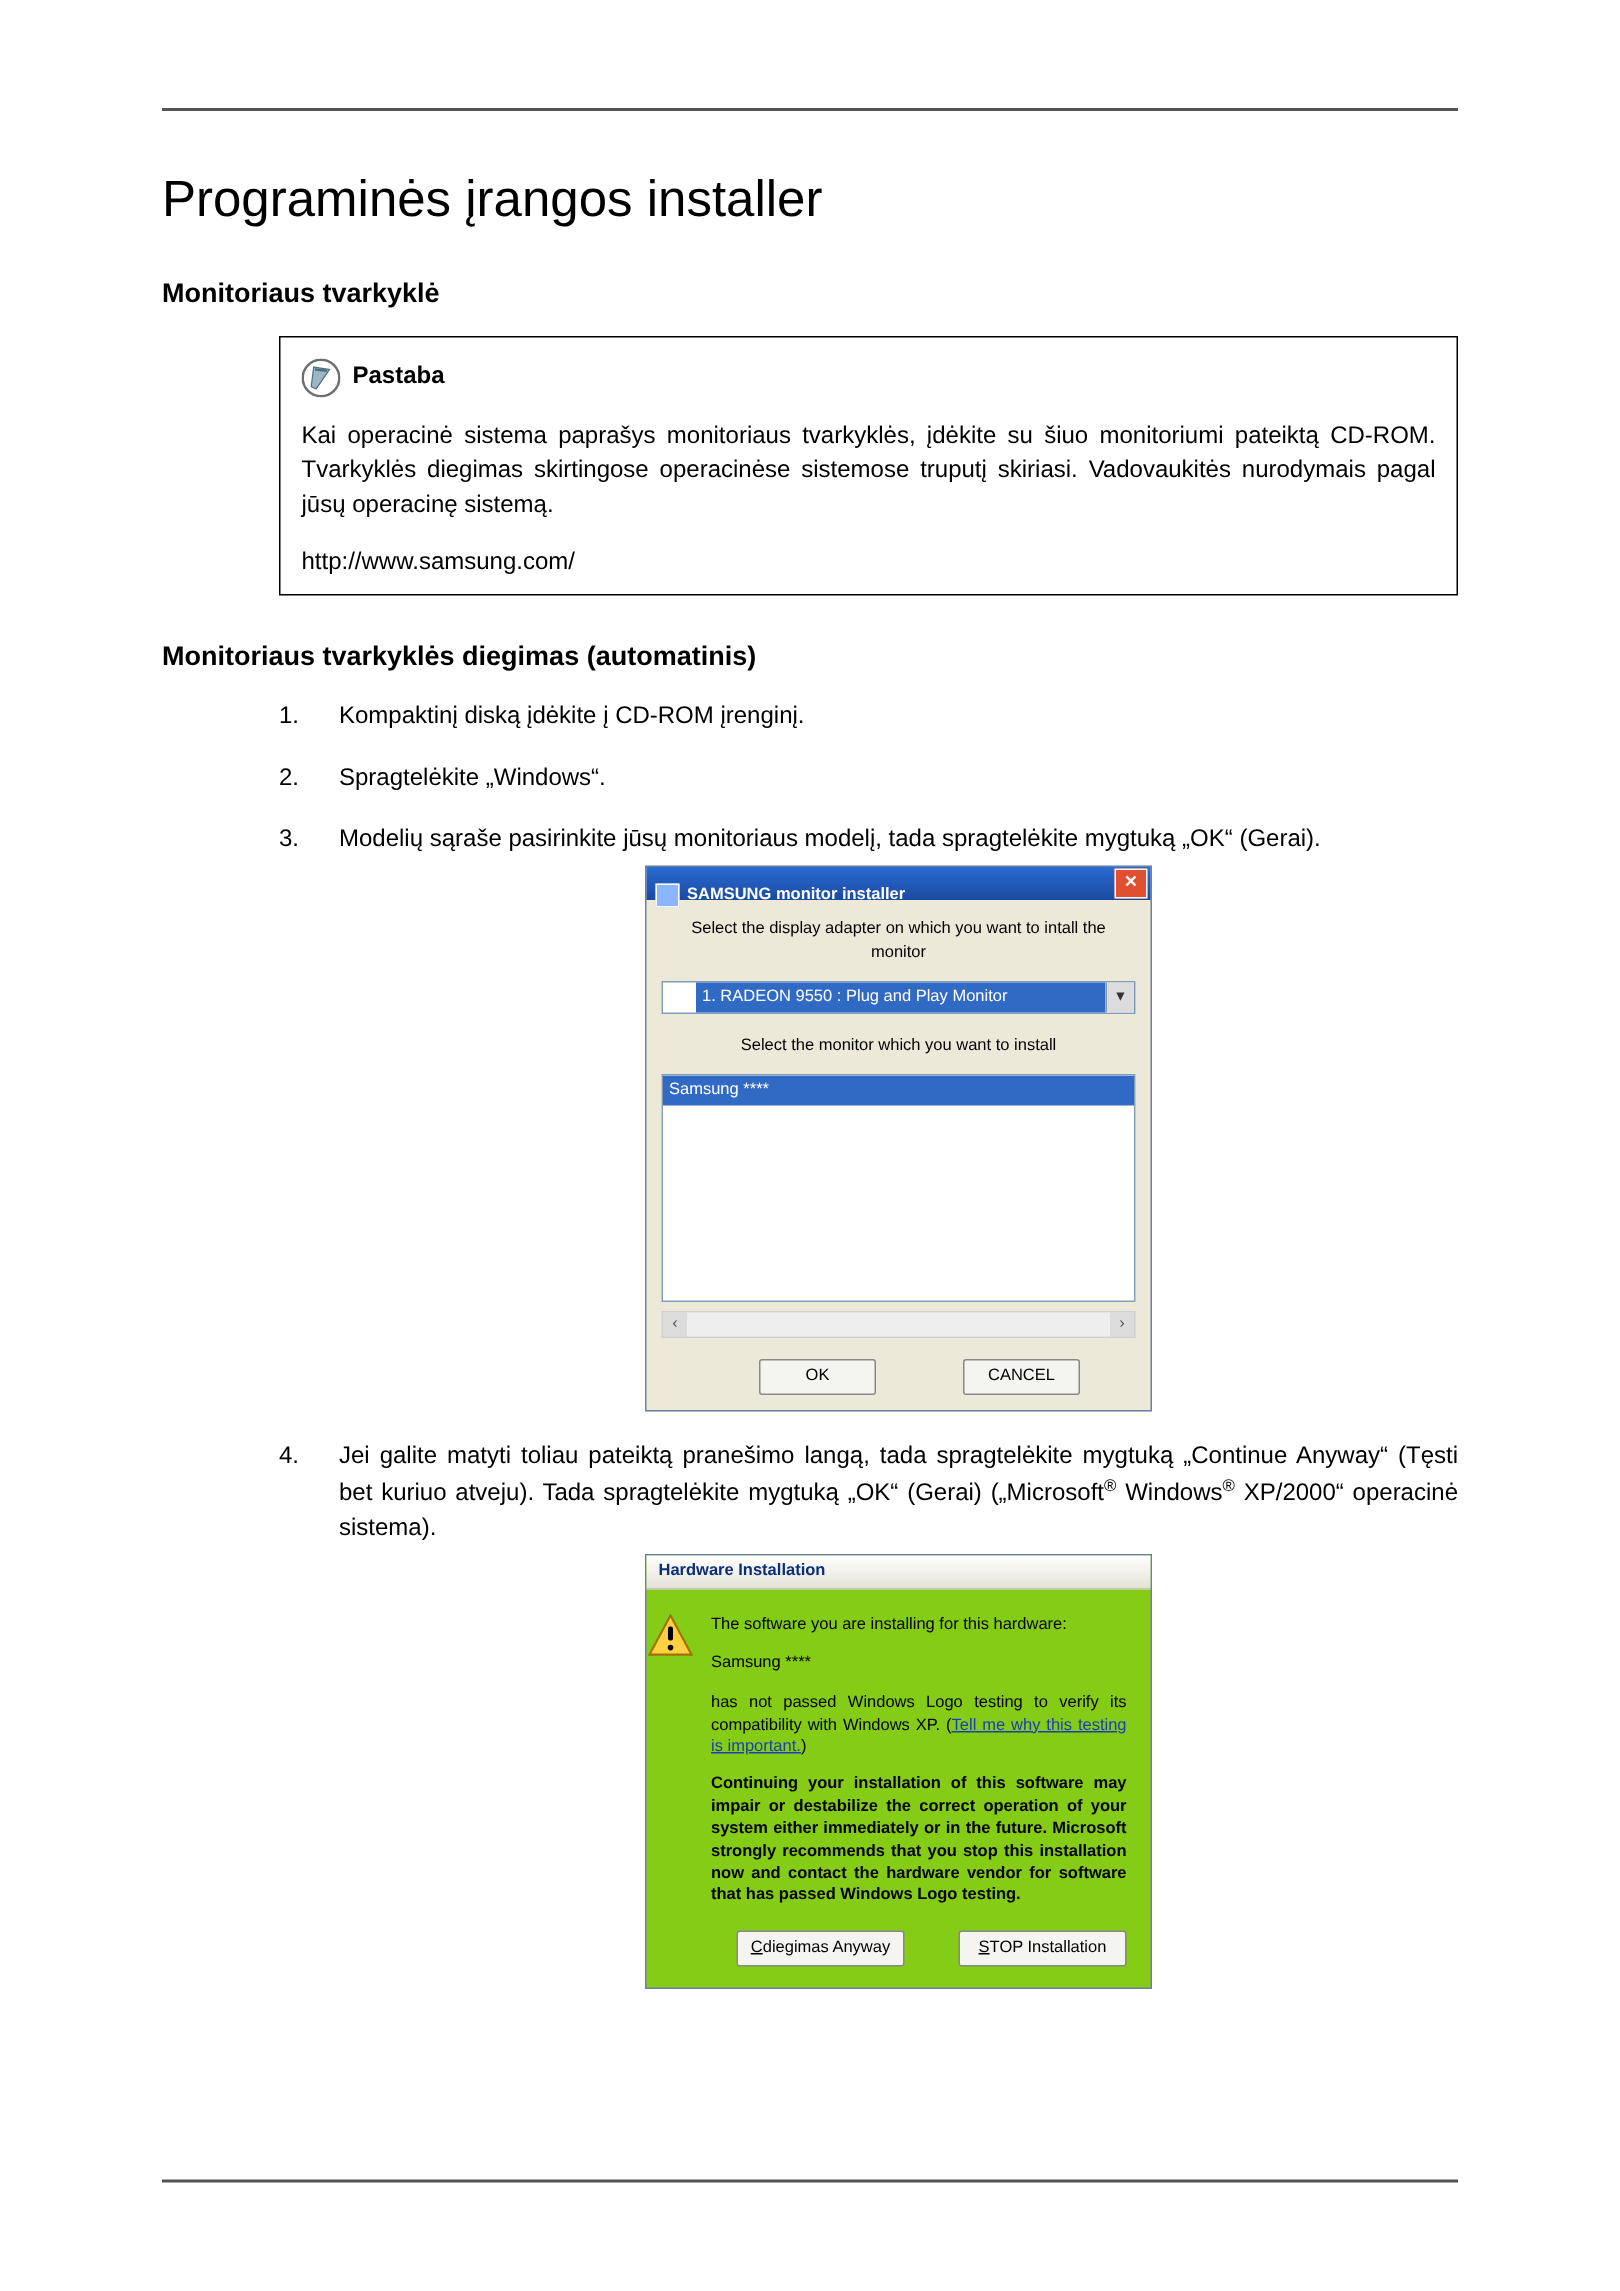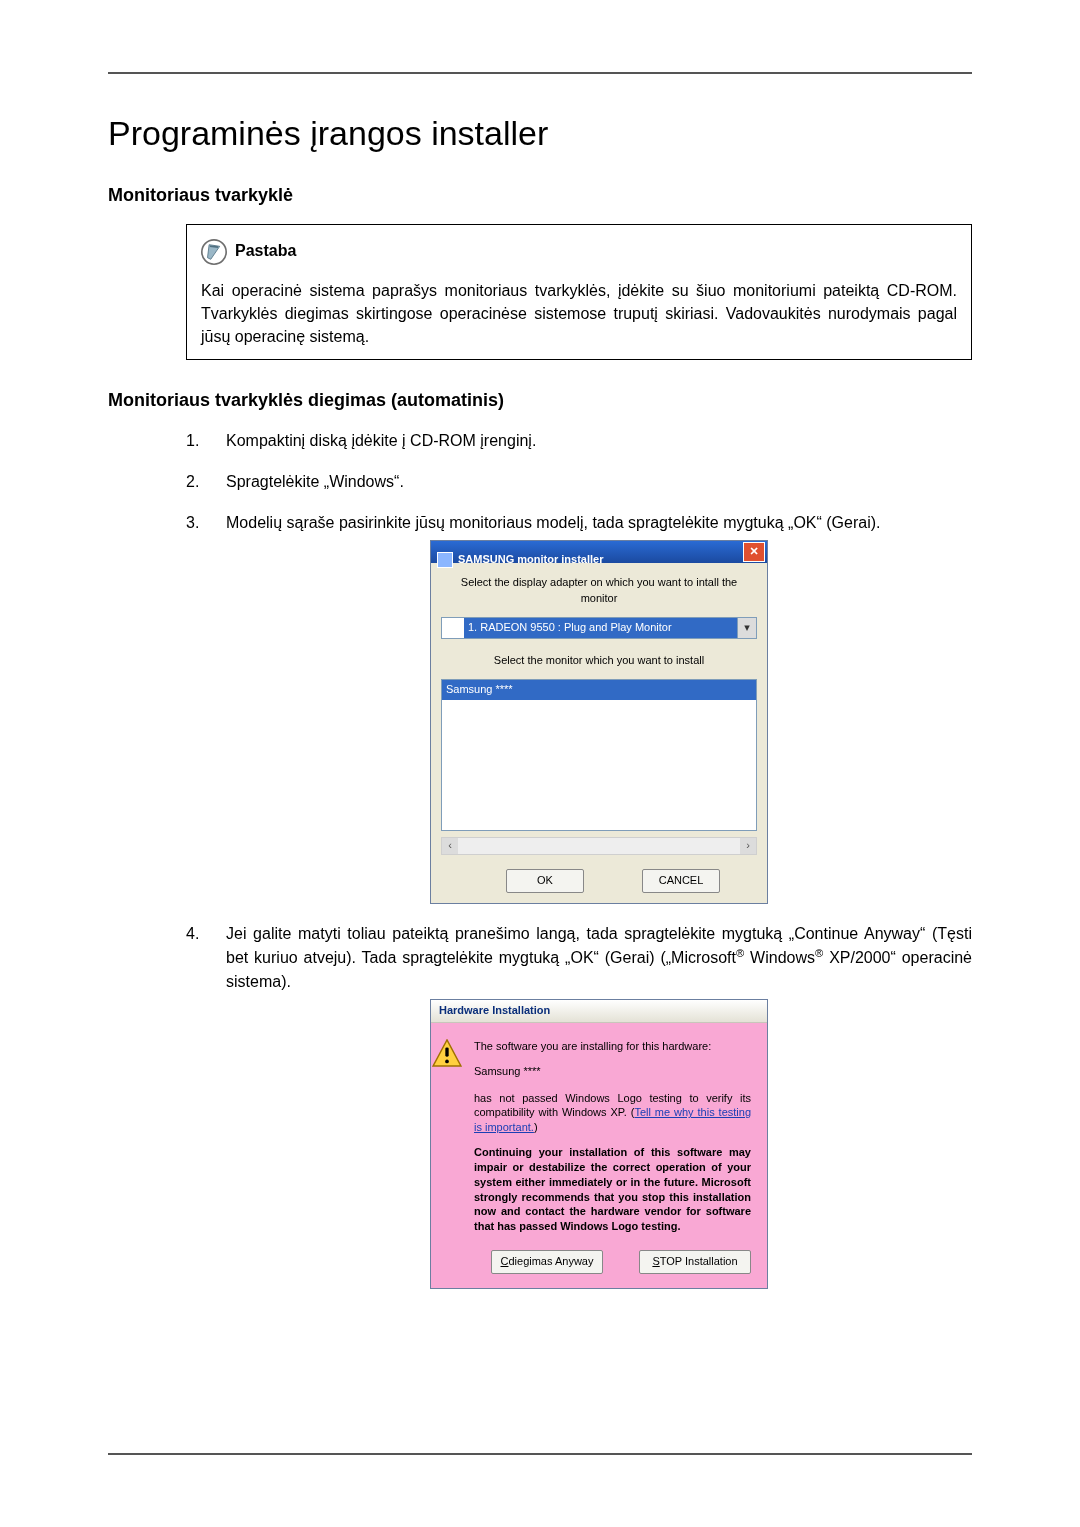--- a/index.html
+++ b/index.html
@@ -210,21 +210,21 @@
     justify-content: center;
     border-radius: 2px;
     margin-left: 28px;
   }
 
   
   .hw-shot {
     width: 336px;
     margin: 6px auto 0 auto;
     border: 1px solid #6b7fa0;
-    background: #f9a8d4;
+    background: #84cc16;
     font-family: Tahoma, Arial, sans-serif;
     font-size: 11px;
     position: relative;
   }
   .hw-titlebar {
     height: 22px;
     background: linear-gradient(#ffffff, #e4e2d6);
     color: #0a2e7a;
     font-weight: bold;
     display: flex;
@@ -275,20 +275,21 @@
         <span class="note-icon">
           <svg viewBox="0 0 32 32" width="26" height="26">
             <circle cx="16" cy="16" r="15" fill="#ffffff" stroke="#6e6e6e" stroke-width="2"></circle>
             <path d="M10 7 L23 9 L12 25 L8 23 Z" fill="#9ab7c7" stroke="#4f6f80" stroke-width="1"></path>
             <path d="M11 9 L21 10" stroke="#4f6f80" stroke-width="2"></path>
           </svg>
         </span>
         <span>Pastaba</span>
       </div>
       <p>Kai operacinė sistema paprašys monitoriaus tvarkyklės, įdėkite su šiuo monitoriumi pateiktą CD-ROM. Tvarkyklės diegimas skirtingose operacinėse sistemose truputį skiriasi. Vadovaukitės nurodymais pagal jūsų operacinę sistemą.</p>
+      <p>http://www.samsung.com/</p>
     </div>
 
     <h2 class="section">Monitoriaus tvarkyklės diegimas (automatinis)</h2>
 
     <ol class="steps">
       <li>Kompaktinį diską įdėkite į CD-ROM įrenginį.</li>
       <li>Spragtelėkite „Windows“.</li>
       <li>
         <span>Modelių sąraše pasirinkite jūsų monitoriaus modelį, tada spragtelėkite mygtuką „OK“ (Gerai).</span>
 

